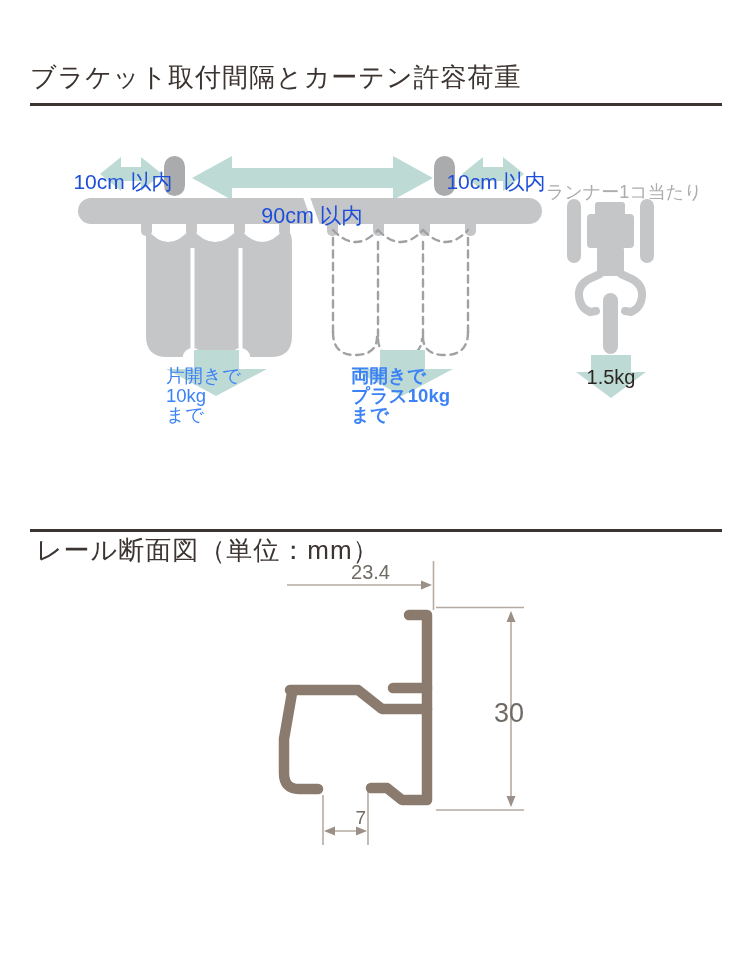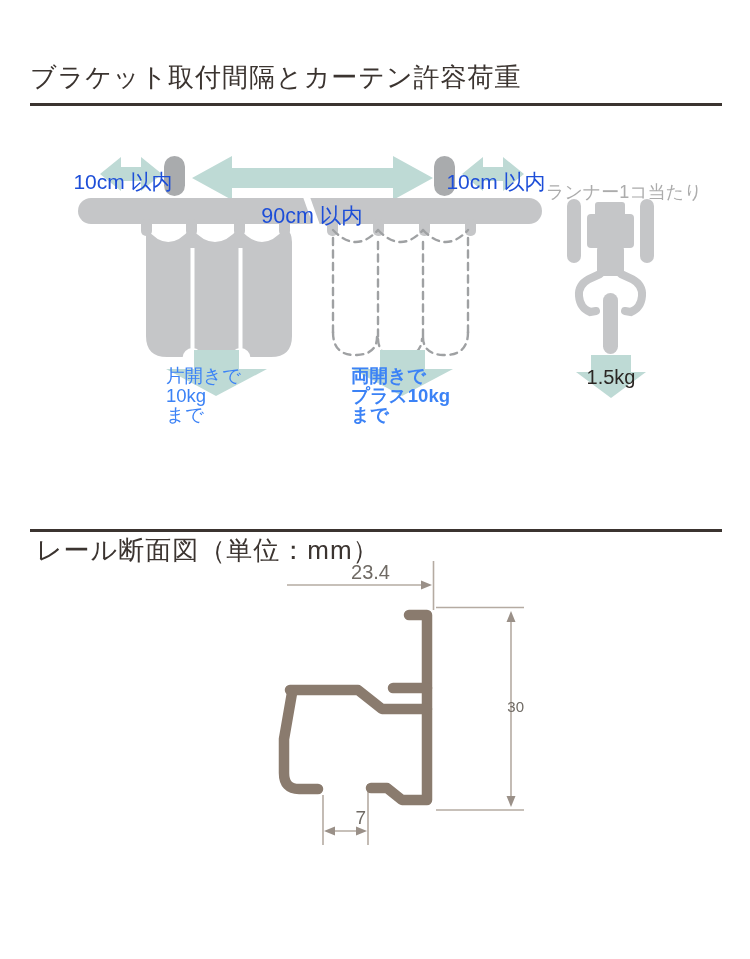--- a/index.html
+++ b/index.html
@@ -159,16 +159,16 @@
     <div>両開きで</div>
     <div>プラス10kg</div>
     <div>まで</div>
   </div>
   <div class="abs runner-load" style="left:573px;top:366px;width:76px;">1.5kg</div>
 
   <div class="abs sec-title" style="left:36px;top:489px;margin-top:47px;">レール断面図（単位：mm）</div>
   <div class="abs rule" style="left:30px;top:529px;width:692px;"></div>
 
   <div class="abs dim-text" style="left:320px;top:561px;width:70px;">23.4</div>
-  <div class="abs dim-text" style="left:464px;top:698px;width:60px;font-size:15px;">30</div>
+  <div class="abs dim-text" style="left:464px;top:698px;width:60px;font-size:27px;">30</div>
   <div class="abs dim-text" style="left:328px;top:807px;width:38px;font-size:19px;">7</div>
 
 </div>
 
 </body></html>

